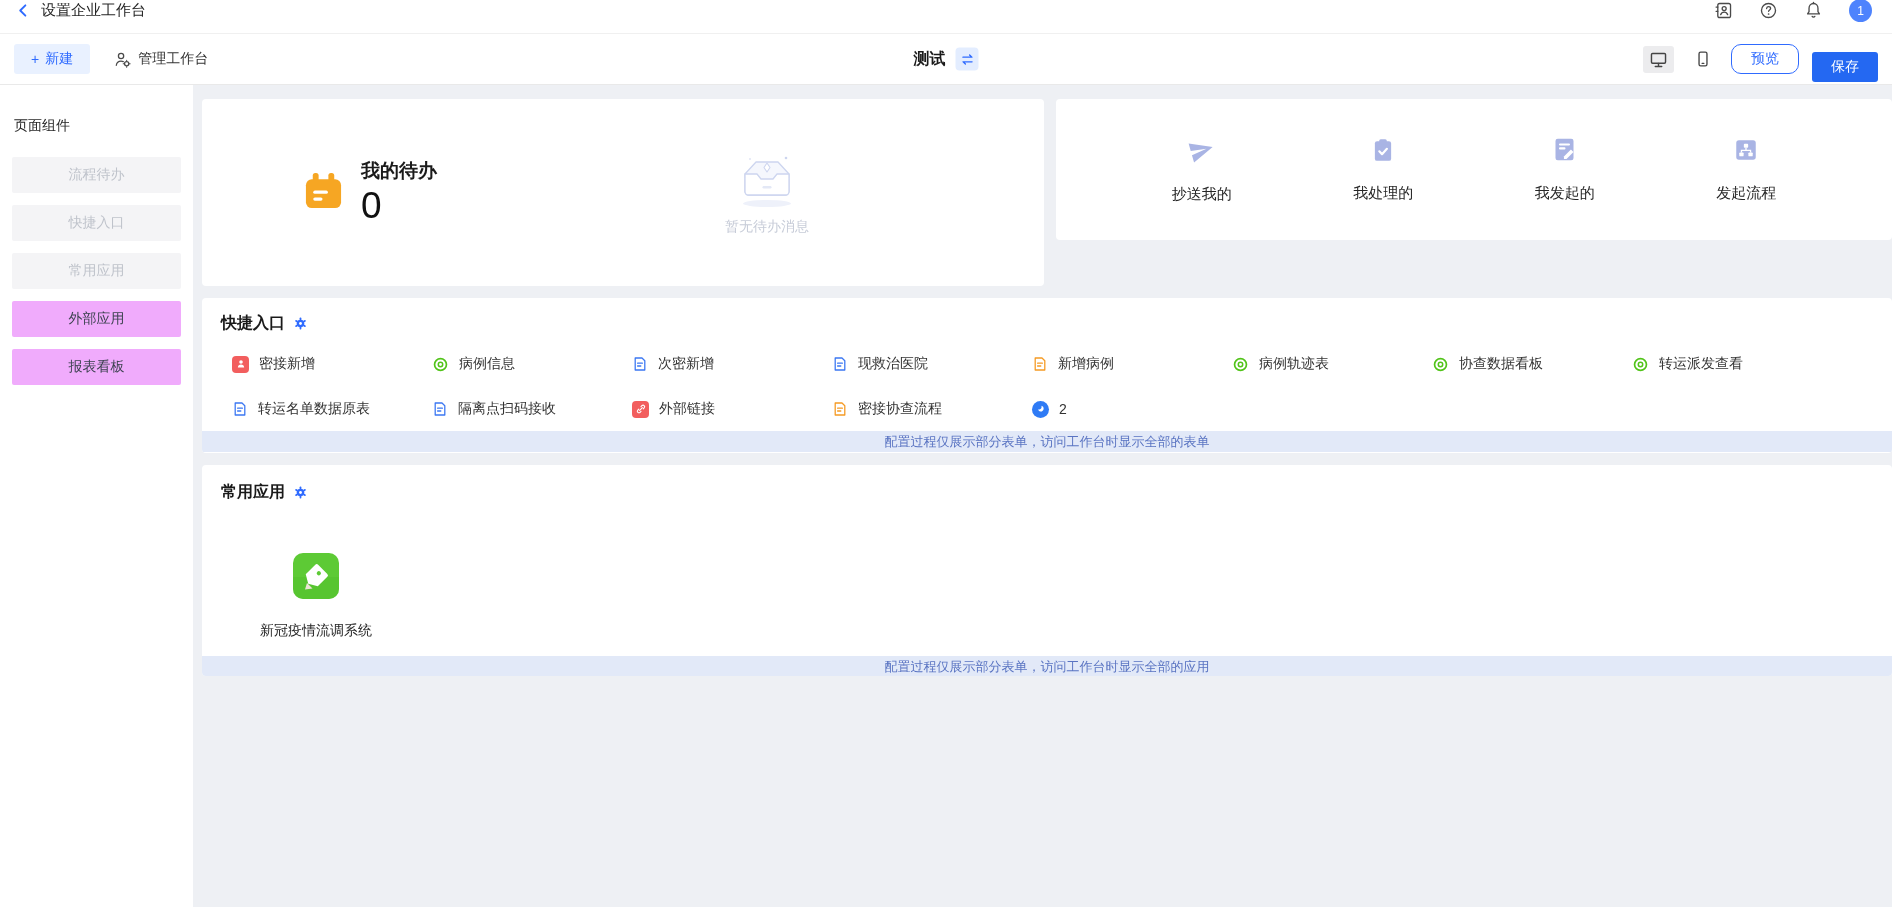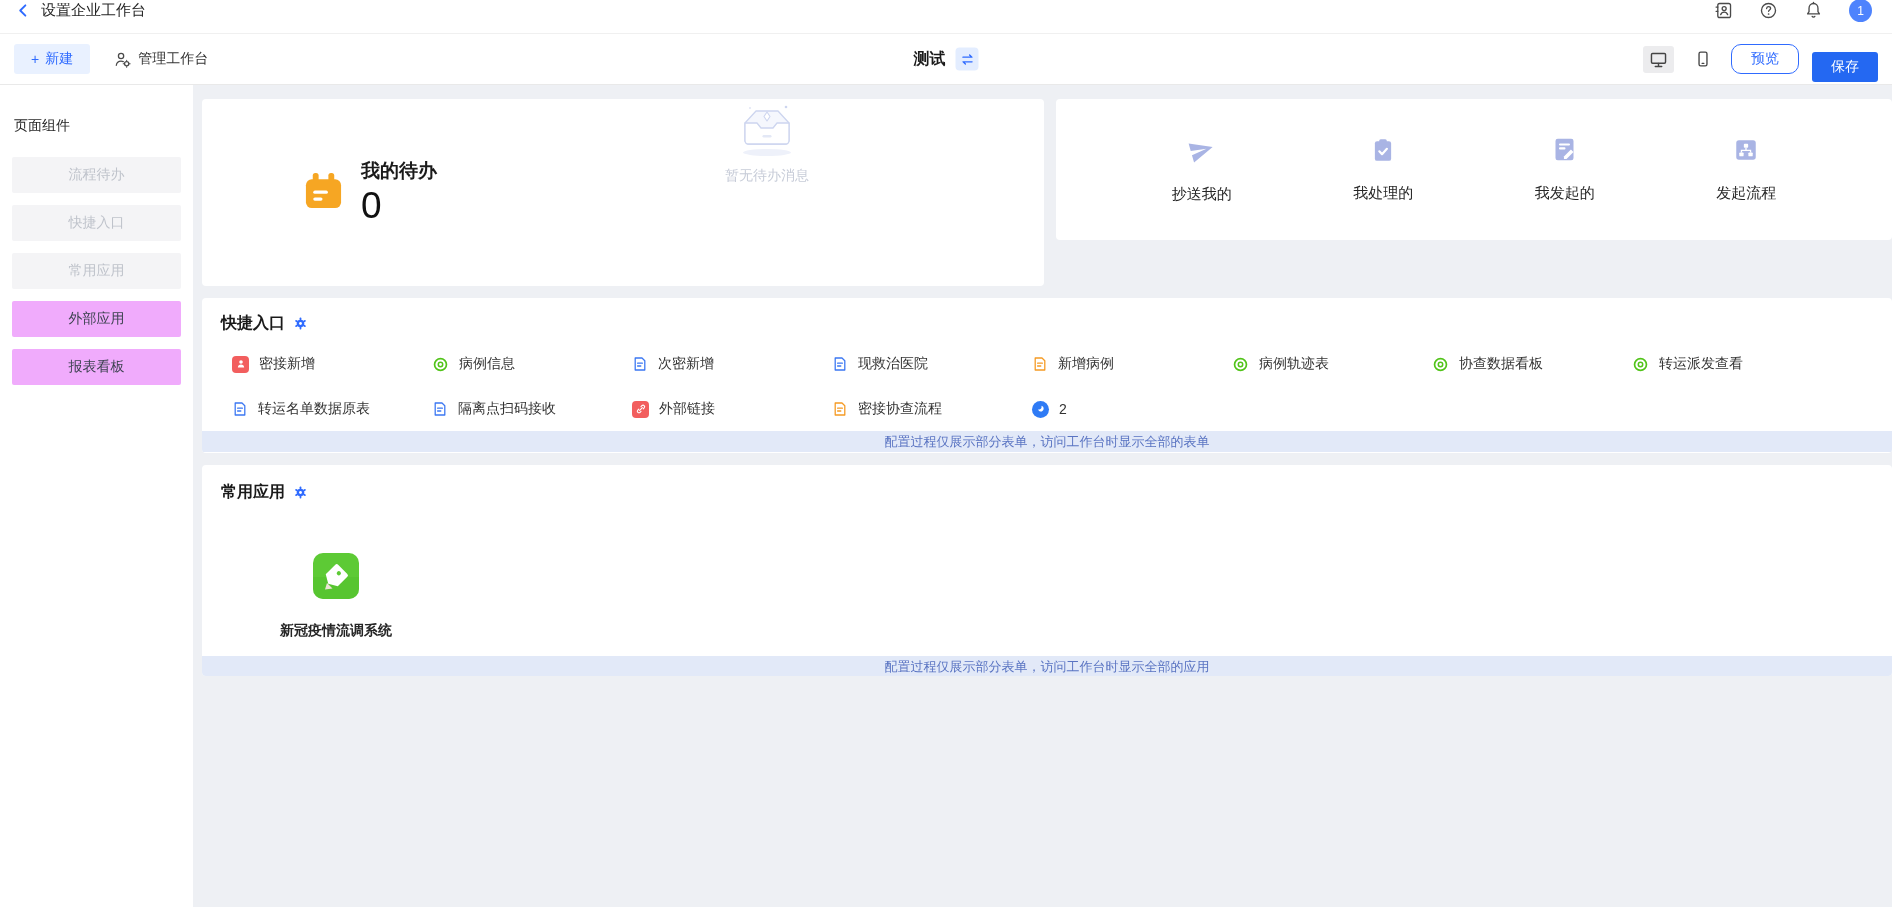--- a/index.html
+++ b/index.html
@@ -33,21 +33,21 @@
   .sidebar { width:193px; background:#fff; padding:32px 12px 0 12px; flex:0 0 auto; }
   .sidebar-title { font-size:14px; color:#262626; margin-bottom:22px; padding-left:2px; }
   .side-item { height:36px; border-radius:2px; display:flex; align-items:center; justify-content:center; font-size:14px; margin-bottom:12px; }
   .side-item.disabled { background:#f4f4f6; color:#bfc3cb; }
   .side-item.enabled { background:#f0abfc; color:#3c4250; cursor:pointer; }
 
   .main { flex:1; background:#eef0f4; padding:14px 0 0 9px; overflow:hidden; }
   .card { background:#fff; border-radius:4px; }
 
   .row1 { display:flex; gap:12px; margin-bottom:12px; }
-  .card-todo { width:842px; height:187px; display:flex; }
+  .card-todo { width:842px; height:187px; display:flex; align-items:center; }
   .todo-left { margin-left:100px; display:flex; align-items:center; gap:16px; }
   .todo-texts { display:flex; flex-direction:column; }
   .todo-title { font-size:19px; font-weight:bold; color:#1a1a1a; margin-bottom:2px; }
   .todo-count { font-size:37px; color:#111; line-height:1.1; }
   .todo-empty { margin-left:auto; margin-right:235px; text-align:center; }
   .todo-empty-text { font-size:14px; color:#c7ccd8; margin-top:4px; }
 
   .card-actions { flex:1; height:141px; display:flex; align-items:center; justify-content:space-around; padding:0 55px; }
   .action-item { text-align:center; cursor:pointer; }
   .action-label { display:block; font-size:15px; color:#262626; margin-top:17px; }
@@ -61,21 +61,21 @@
   .sc-item { display:flex; align-items:center; gap:10px; font-size:14px; color:#333; cursor:pointer; }
   .sc-label { white-space:nowrap; }
   .sq-icon { width:17px; height:17px; border-radius:4px; display:flex; align-items:center; justify-content:center; flex:0 0 auto; }
   .sq-red { background:#f25e5e; }
   .sq-blue-round { background:#2f7bf5; border-radius:50%; }
   .ic-blue { color:#3b77f2; }
   .ic-orange { color:#f59a23; }
   .note-bar { margin-top:13px; height:21px; background:#e2e9f8; color:#5a74c2; font-size:13px; display:flex; align-items:center; justify-content:center; }
 
   .card-common { height:211px; padding-top:17px; overflow:hidden; }
-  .app-row { margin-top:50px; padding-left:52px; display:flex;font-weight:bold; }
+  .app-row { margin-top:50px; padding-left:32px; display:flex; }
   .app-item { width:164px; text-align:center; cursor:pointer; }
   .app-label { display:block; font-size:14px; color:#262626; margin-top:19px; }
   .card-common .note-bar { margin-top:16px; }
 </style>
 </head>
 <body>
 
 <div class="app">
 
   <div class="topbar">

